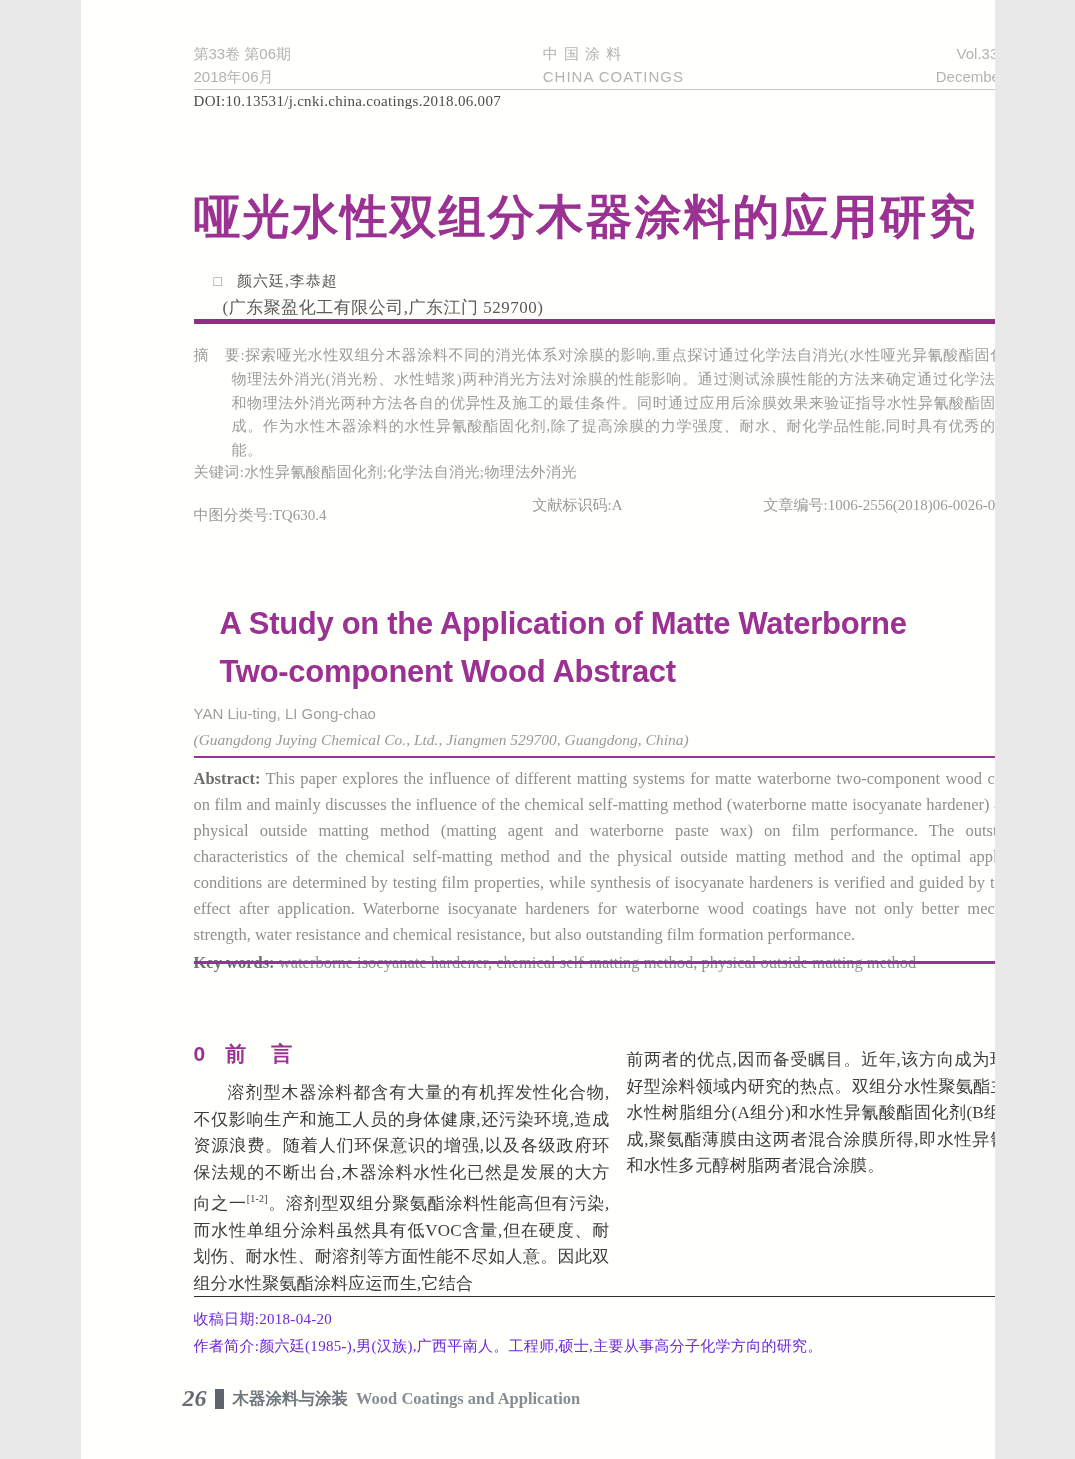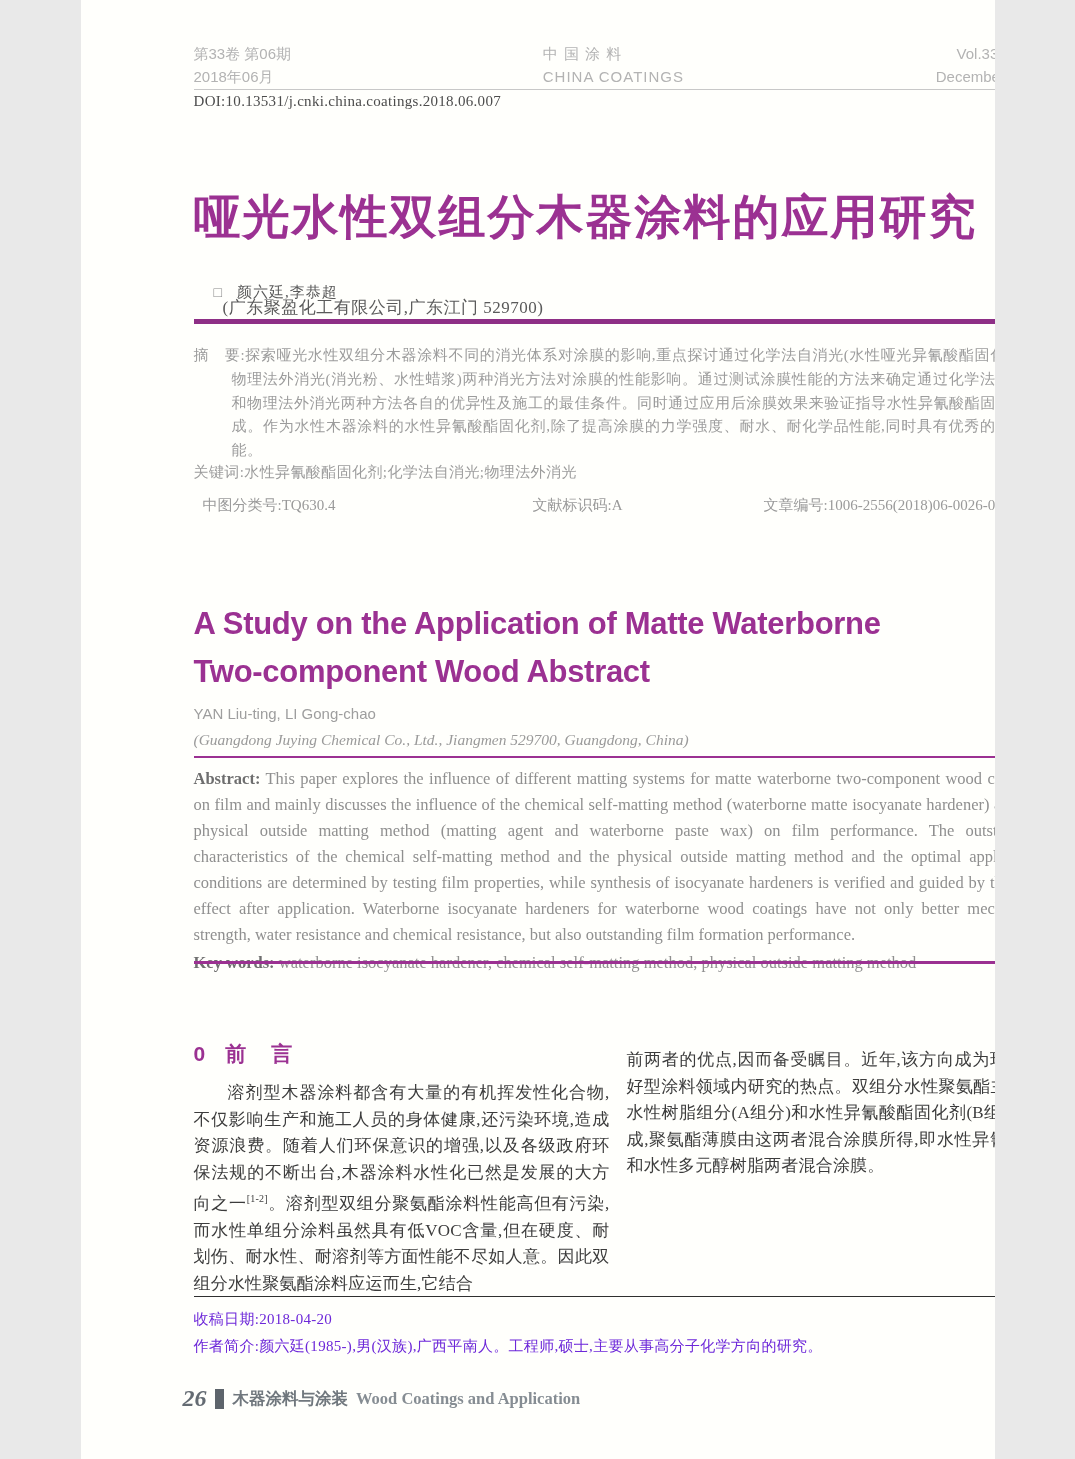--- a/index.html
+++ b/index.html
@@ -36,21 +36,21 @@
 
   
   .title-cn {
     position:absolute; top:186px;
     font-family:"Liberation Sans", sans-serif;
     font-weight:bold;
     font-size:47px; letter-spacing:2px;
     color:#9b3192;
   }
   .authors-row {
-    position:absolute; top:283px;
+    position:absolute; top:272px;
     font-size:15px; color:#5a5a5a;
     letter-spacing:1px;
     padding-left:20px;
   }
   .authors-row .sq { color:#8a8a8a; margin-right:14px; font-size:14px; }
   .affil-cn {
     position:absolute; top:296px;
     padding-left:29px;
     font-size:17px; color:#5a5a5a;
     letter-spacing:0.5px;
@@ -71,32 +71,33 @@
   }
   .keywords-cn {
     position:absolute; top:463px;
     font-size:15px; color:#9c9c9c; letter-spacing:0.4px;
   }
   .meta-row {
     position:absolute; top:496px; height:20px;
     font-size:15px; color:#9a9a9a;
   }
   .meta-row span { position:absolute; white-space:nowrap; }
-  .meta-clc  { left:9px; }
+  .meta-clc  { left:0;margin-top:10px; }
   .meta-code { left:339px; }
   .meta-id   { left:570px; }
 
   
   .title-en {
     position:absolute; top:600px;
     font-family:"Liberation Sans", sans-serif;
     font-weight:bold;
     font-size:31px; line-height:48px;
     letter-spacing:-0.3px;
     color:#9b3192;
+    margin-left:26px;
   }
   .authors-en {
     position:absolute; top:705px;
     font-family:"Liberation Sans", sans-serif;
     font-size:15px; color:#9e9e9e;
   }
   .affil-en {
     position:absolute; top:731px;
     font-style:italic;
     font-size:15.5px; color:#9a9a9a;

